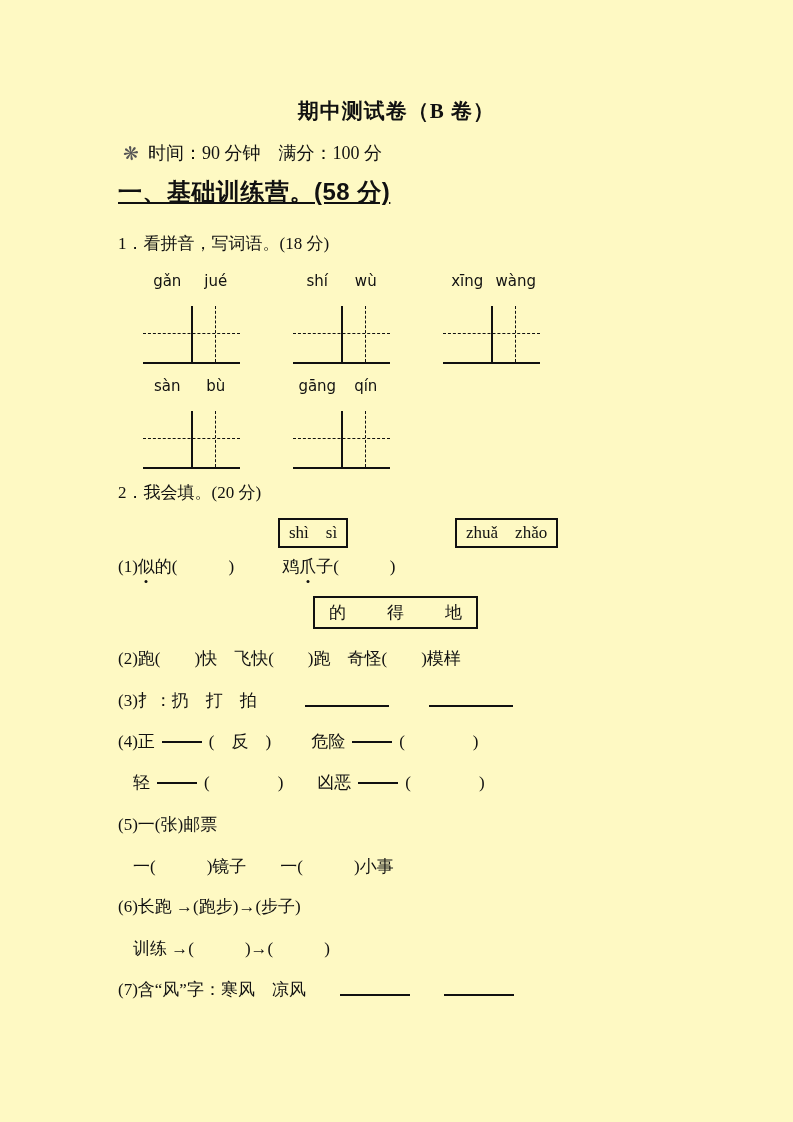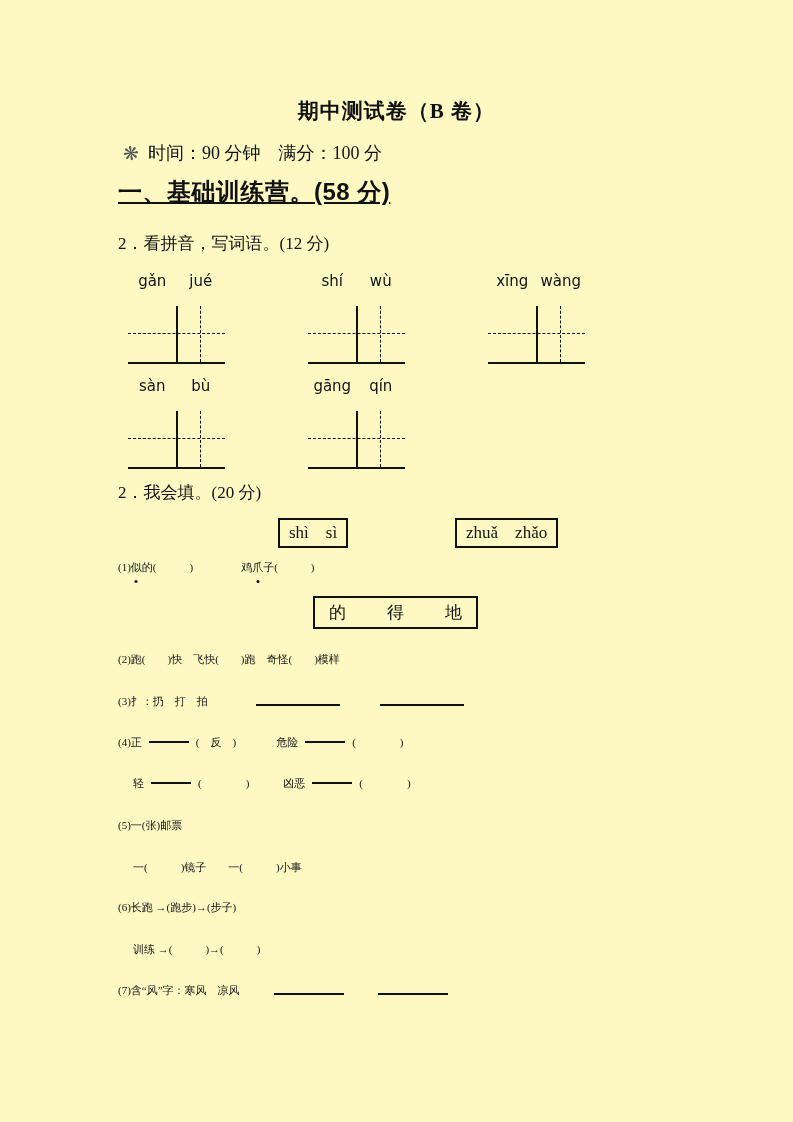--- a/index.html
+++ b/index.html
@@ -5,21 +5,21 @@
   html,body { margin:0; padding:0; background:#e8e8e8; }
   .page {
     position:relative;
     width:793px; height:1122px;
     margin:0 auto;
     background:#fef9c3;
     color:#111;
     font-family:"Liberation Serif","DejaVu Serif",serif;
     overflow:hidden;
   }
-  .line { position:absolute; font-size:11px; line-height:24px; white-space:nowrap; }
+  .line { position:absolute; font-size:17px; line-height:24px; white-space:nowrap; }
 
   .title {
     top:99px; left:0; width:100%;
     text-align:center;
     font-size:21px; font-weight:bold; letter-spacing:1px;
   }
   .meta {
     top:141px; left:123px;
     font-size:18px;
     display:flex; align-items:center; gap:9px;
@@ -33,21 +33,21 @@
     top:180px; left:118px;
     font-size:24px; font-weight:bold; letter-spacing:0.5px;
     font-family:"Liberation Sans","DejaVu Sans",sans-serif;
     text-decoration:underline;
   }
   .q-label { font-size:17px; }
   .q1-label { top:232px; left:118px; }
   .q2-label { top:481px; left:118px; }
 
   
-  .py-row { position:absolute; left:128px; display:flex; gap:83px; }
+  .py-row { position:absolute; left:143px; display:flex; gap:53px; }
   .py-row.r1 { top:272px; }
   .py-row.r2 { top:377px; }
   .py-col { width:97px; }
   .py-labels { display:flex; height:26px; margin-bottom:8px; font-size:15px; }
   .py-labels span {
     flex:1; text-align:center;
     font-family:"DejaVu Sans","Liberation Sans",sans-serif;
   }
   .tzg { position:relative; width:97px; height:56px; border-bottom:2px solid #111; }
   .tzg .v-solid { position:absolute; left:48px; top:0; height:100%; width:0; border-left:2px solid #111; }
@@ -112,21 +112,21 @@
 
   <div class="line title">期中测试卷（B 卷）</div>
 
   <div class="line meta">
     <span class="deco">❋</span>
     <span>时间：90 分钟　满分：100 分</span>
   </div>
 
   <div class="line sec-head">一、基础训练营。(58 分)</div>
 
-  <div class="line q-label q1-label">2．看拼音，写词语。(12 分)</div>
+  <div class="line q-label q1-label">1．看拼音，写词语。(18 分)</div>
 
   <div class="py-row r1">
     <div class="py-col">
       <div class="py-labels">
         <span>gǎn</span>
         <span>jué</span>
       </div>
       <div class="tzg">
         <div class="v-solid"></div>
         <div class="v-dash"></div>

